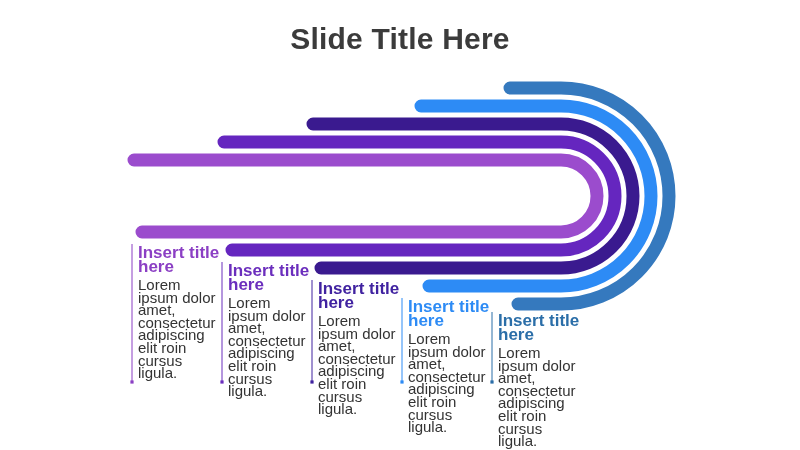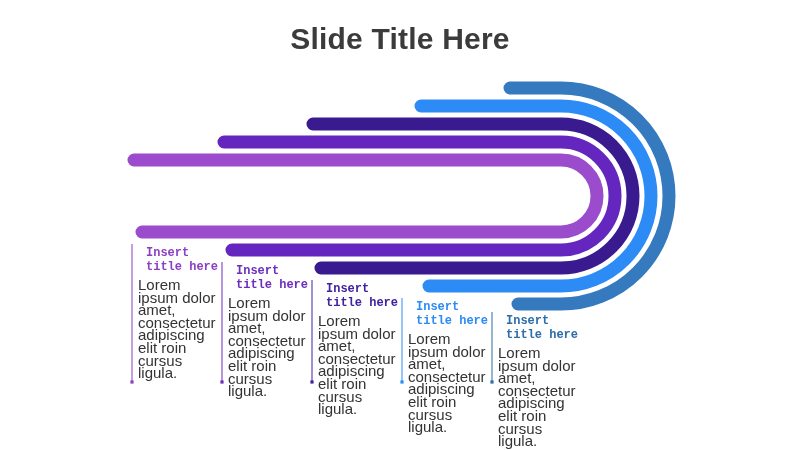--- a/index.html
+++ b/index.html
@@ -37,25 +37,25 @@
     left: 0;
     top: 0;
     width: 800px;
     height: 450px;
   }
   .col {
     position: absolute;
     width: 84px;
   }
   .col-title {
-    font-family: Liberation Mono, monospace;
-    font-size: 12px;
+    font-family: Liberation Sans, sans-serif;
+    font-size: 17px;
     font-weight: bold;
     line-height: 14px;
-    margin: 0 0 5px 8px;
+    margin: 0 0 5px 0;
   }
   .col-body {
     font-family: "Liberation Sans", sans-serif;
     font-size: 15px;
     line-height: 12.6px;
     color: #333333;
     margin: 0;
   }
 </style>
 </head>

